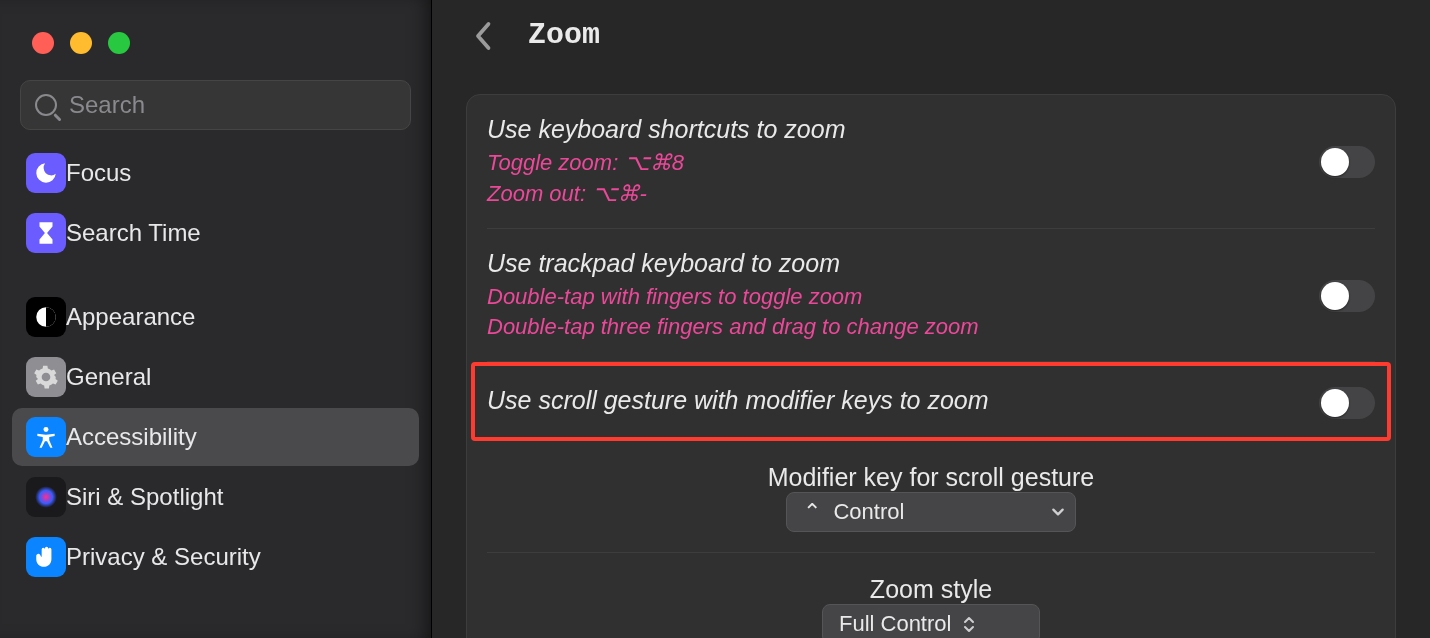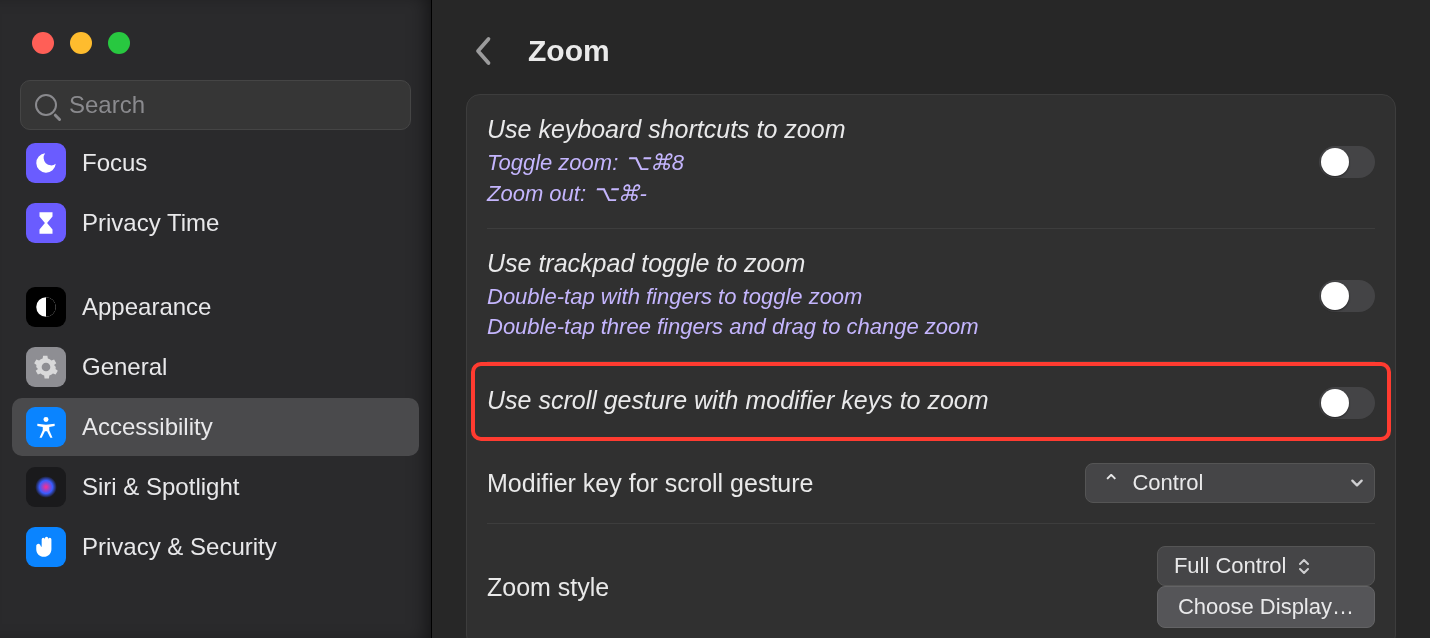--- a/index.html
+++ b/index.html
@@ -30,21 +30,21 @@
   }
   .traffic span {
     width: 22px; height: 22px; border-radius: 50%;
     display: block;
   }
   .t-close { background:#ff5f57; }
   .t-min   { background:#febc2e; }
   .t-max   { background:#28c840; }
 
   .search-wrap {
-    margin: 0 20px 4px 20px;
+    margin: 0 20px 14px 20px;
   }
   .search {
     width: 100%;
     height: 50px;
     border-radius: 10px;
     background: #363636;
     border: 1px solid #454545;
     display: flex; align-items: center;
     padding: 0 14px;
     gap: 12px;
@@ -70,21 +70,21 @@
     width: 2.5px; height: 9px;
     background:#8a8a8e;
     bottom:-8px; right:-3px;
     transform: rotate(-45deg);
     border-radius:2px;
   }
 
   .side-list { padding: 0 12px; }
   .side-item {
     display: flex; align-items: center;
-    gap: 16px;
+    gap: 0;
     padding: 9px 14px;
     border-radius: 10px;
     font-size: 24px;
     color: #e8e8ea;
     margin-bottom: 2px;
     position: relative;
   }
   .side-item.selected { background:#4a4a4c; }
   .side-separator { height: 24px; }
 
@@ -108,23 +108,24 @@
 
   
   .main {
     flex: 1;
     background: #272727;
     height: 100%;
     padding: 18px 34px 0 34px;
     overflow: hidden;
   }
   .titlebar {
-    display:flex; align-items:center; gap: 26px;
+    display:flex; align-items:flex-start; gap: 26px;
     height: 66px;
     margin-bottom: 10px;
+    font-family: Liberation Mono, monospace;
   }
   .back {
     width: 36px; height: 36px;
     display:flex; align-items:center; justify-content:center;
     color:#9b9b9c;
   }
   .title { font-size: 30px; font-weight: 700; color:#eaeaea; }
 
   .panel {
     border: 1px solid #3d3d3d;
@@ -142,21 +143,21 @@
   .row:last-child { border-bottom: none; }
   .row .text { flex:1;font-style:italic; }
   .row h3 {
     font-size: 25px;
     font-weight: 500;
     color: #e9e9ea;
     margin-bottom: 4px;
   }
   .row p {
     font-size: 22px;
-    color: #c4b5fd;
+    color: #ec4899;
     line-height: 1.4;
   }
   .row .controls {
     display:flex; align-items:center; gap: 14px;
     align-self: center;
   }
 
   
   .toggle {
     width: 56px; height: 32px;
@@ -170,21 +171,21 @@
     width:28px; height:28px;
     background:#fff;
     border-radius:50%;
     top:2px; left:2px;
     box-shadow:0 1px 2px rgba(0,0,0,0.5);
   }
 
   
   .highlight-wrap {
     border: 4px solid #ff3b30;
-    border-radius: 10px;
+    border-radius: 4px;
     margin: 0 -16px;
     padding: 0 12px;
   }
   .highlight-wrap .row { border-bottom: none; }
 
   
   .select {
     height: 40px;
     background:#454547;
     border-radius:8px;
@@ -208,21 +209,21 @@
     background:#555558;
     border:1px solid #636365;
     color:#e9e9ea;
     font-size: 22px;
     display:flex; align-items:center;
   }
 
   .row-simple {
     padding: 22px 0 20px 0;
     border-bottom: 1px solid #3d3d3d;
-    display:flex; align-items:center;
+    display:flex; align-items:center;flex-direction:column;
   }
   .row-simple h3 { flex:1; font-size:25px; font-weight:500; }
 </style>
 </head>
 <body>
 
 <div class="window">
 
   <aside class="sidebar">
     <div class="traffic">
@@ -247,21 +248,21 @@
         </span>
         <span>Focus</span>
       </div>
 
       <div class="side-item">
         <span class="side-icon ic-screentime">
           <svg viewBox="0 0 24 24" fill="#fff">
               <path d="M6 2h12v4l-5 6 5 6v4H6v-4l5-6-5-6V2z"></path>
             </svg>
         </span>
-        <span>Privacy Time</span>
+        <span>Search Time</span>
       </div>
 
       <div class="side-separator"></div>
 
       <div class="side-item">
         <span class="side-icon ic-appearance">
           <svg viewBox="0 0 24 24">
               <circle cx="12" cy="12" r="9" fill="#fff"></circle>
               <path d="M12 3a9 9 0 010 18V3z" fill="#000"></path>
             </svg>
@@ -334,21 +335,21 @@
           <p>Toggle zoom: ⌥⌘8</p>
           <p>Zoom out: ⌥⌘-</p>
         </div>
         <div class="controls">
           <div class="toggle"></div>
         </div>
       </div>
 
       <div class="row">
         <div class="text">
-          <h3>Use trackpad toggle to zoom</h3>
+          <h3>Use trackpad keyboard to zoom</h3>
           <p>Double-tap with fingers to toggle zoom</p>
           <p>Double-tap three fingers and drag to change zoom</p>
         </div>
         <div class="controls">
           <div class="toggle"></div>
         </div>
       </div>
 
       <div class="highlight-wrap">
         <div class="row">

